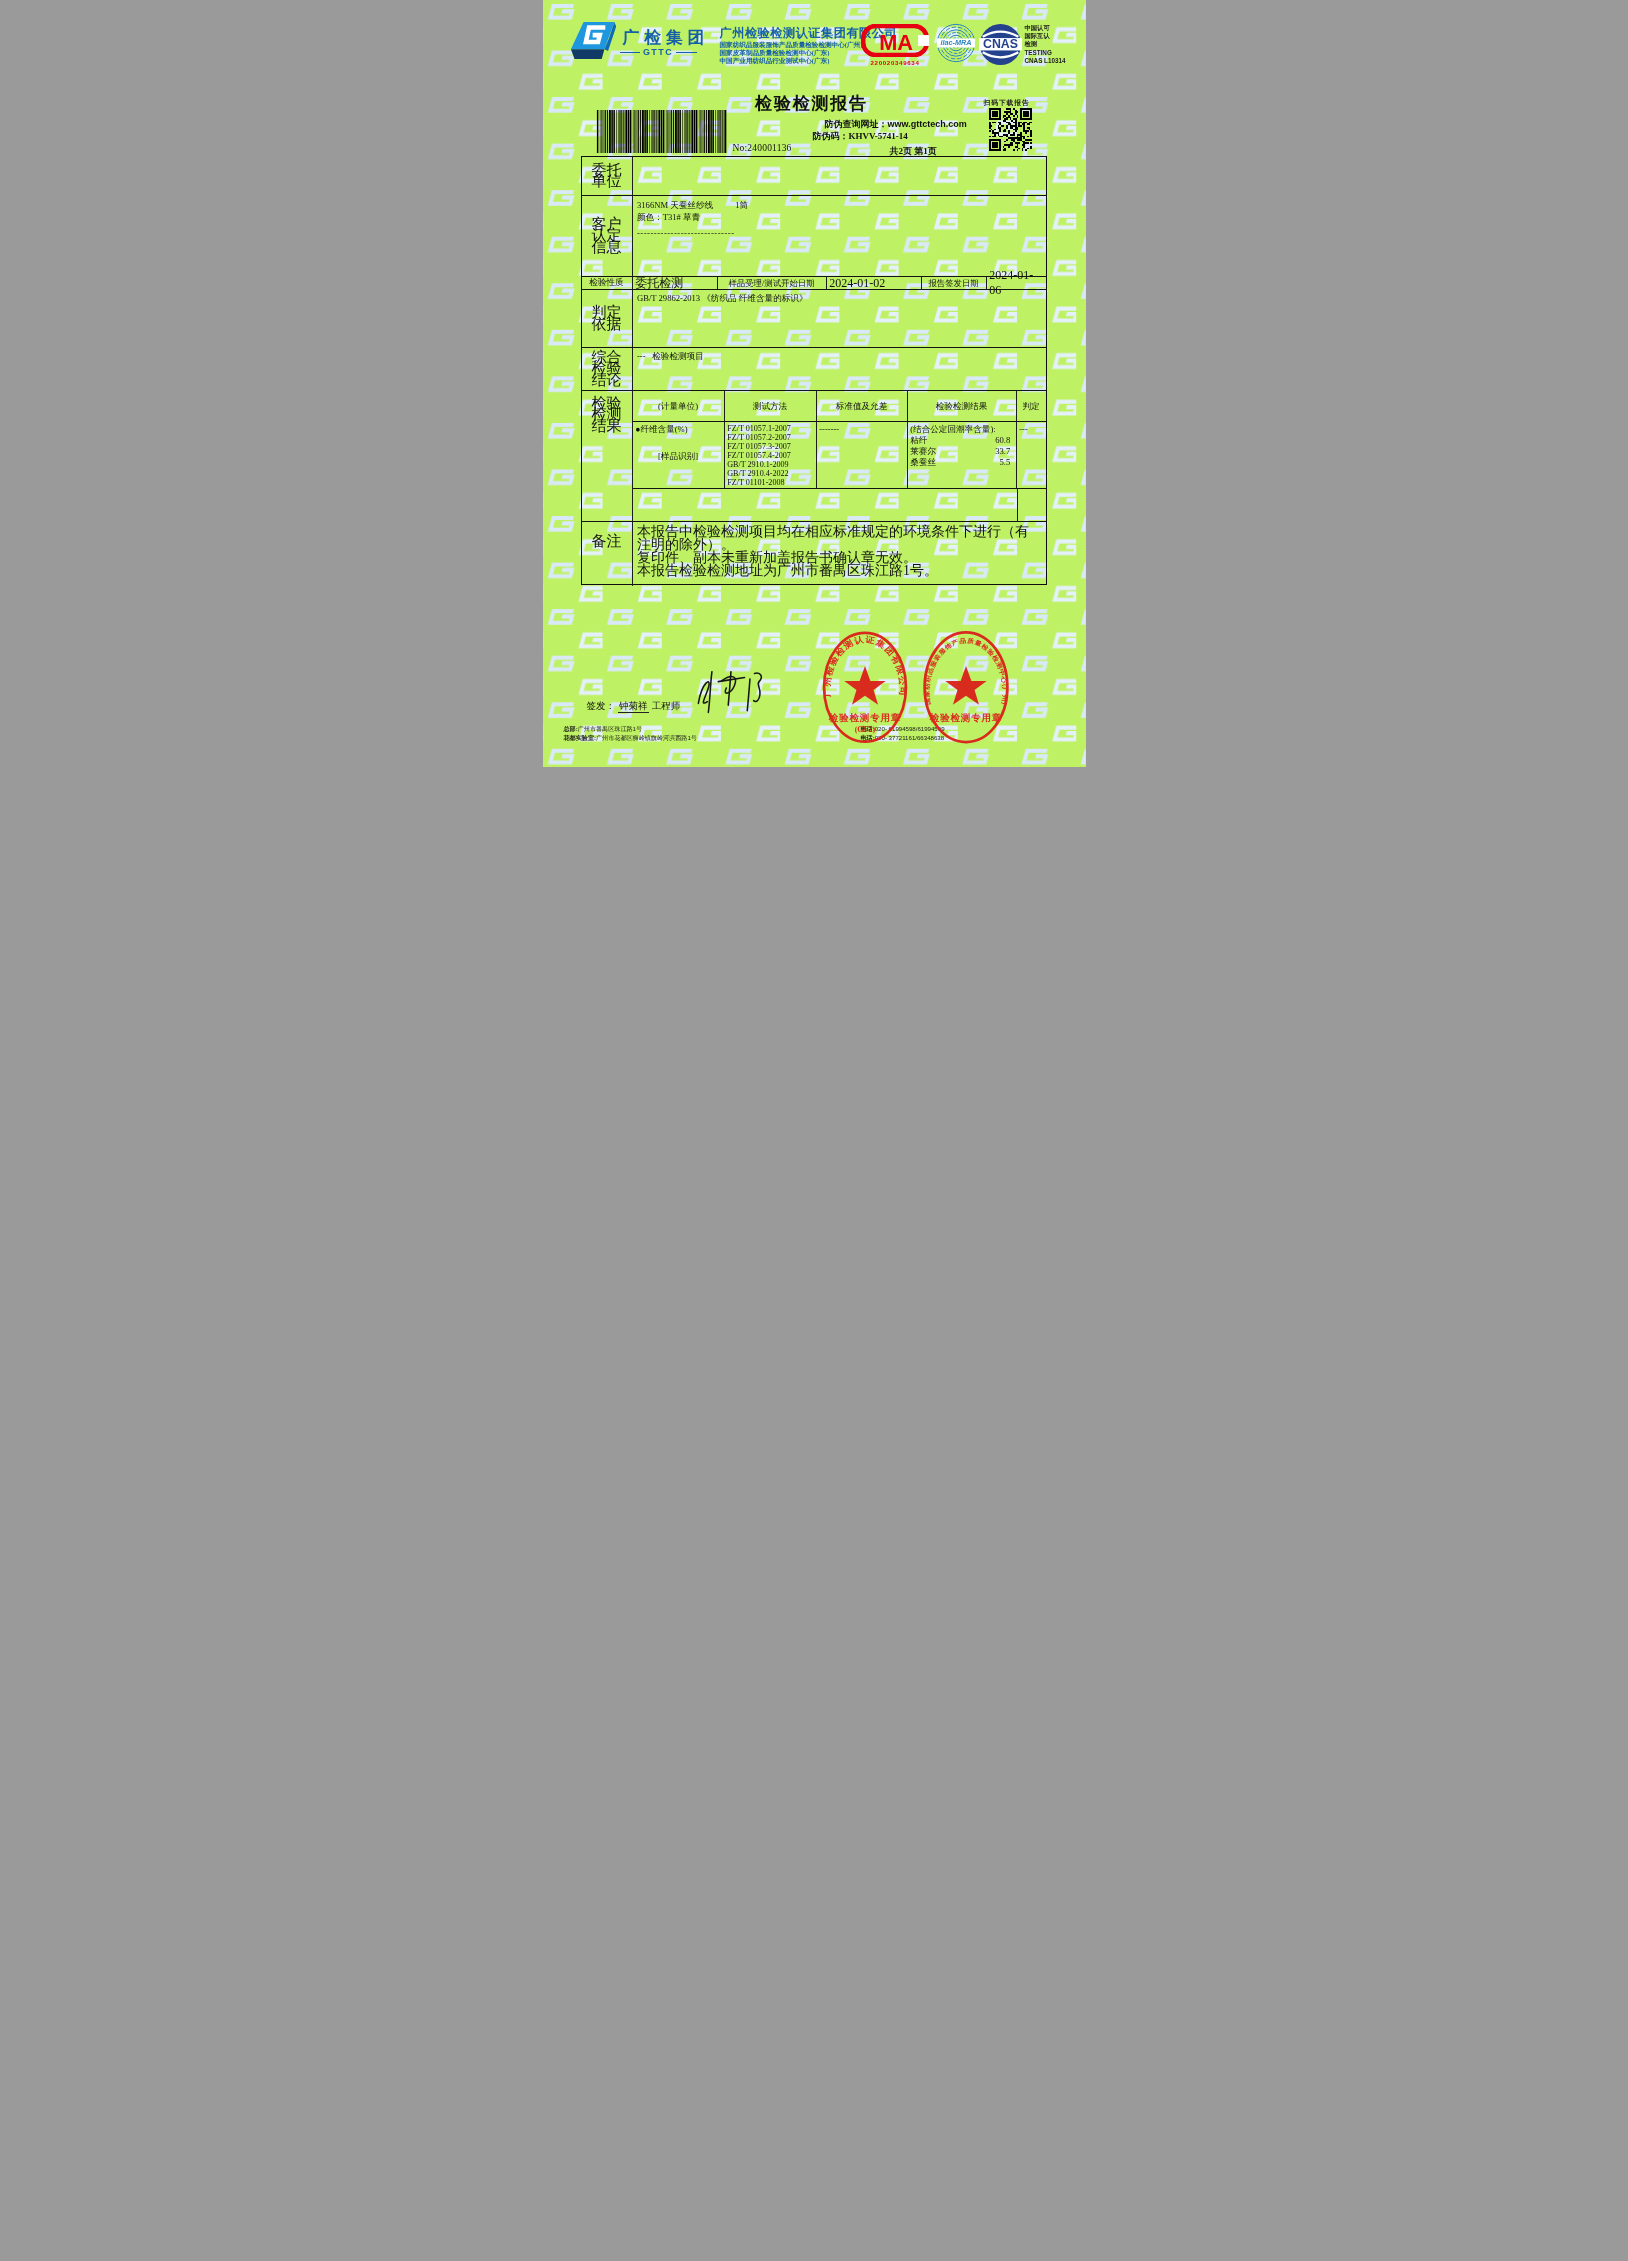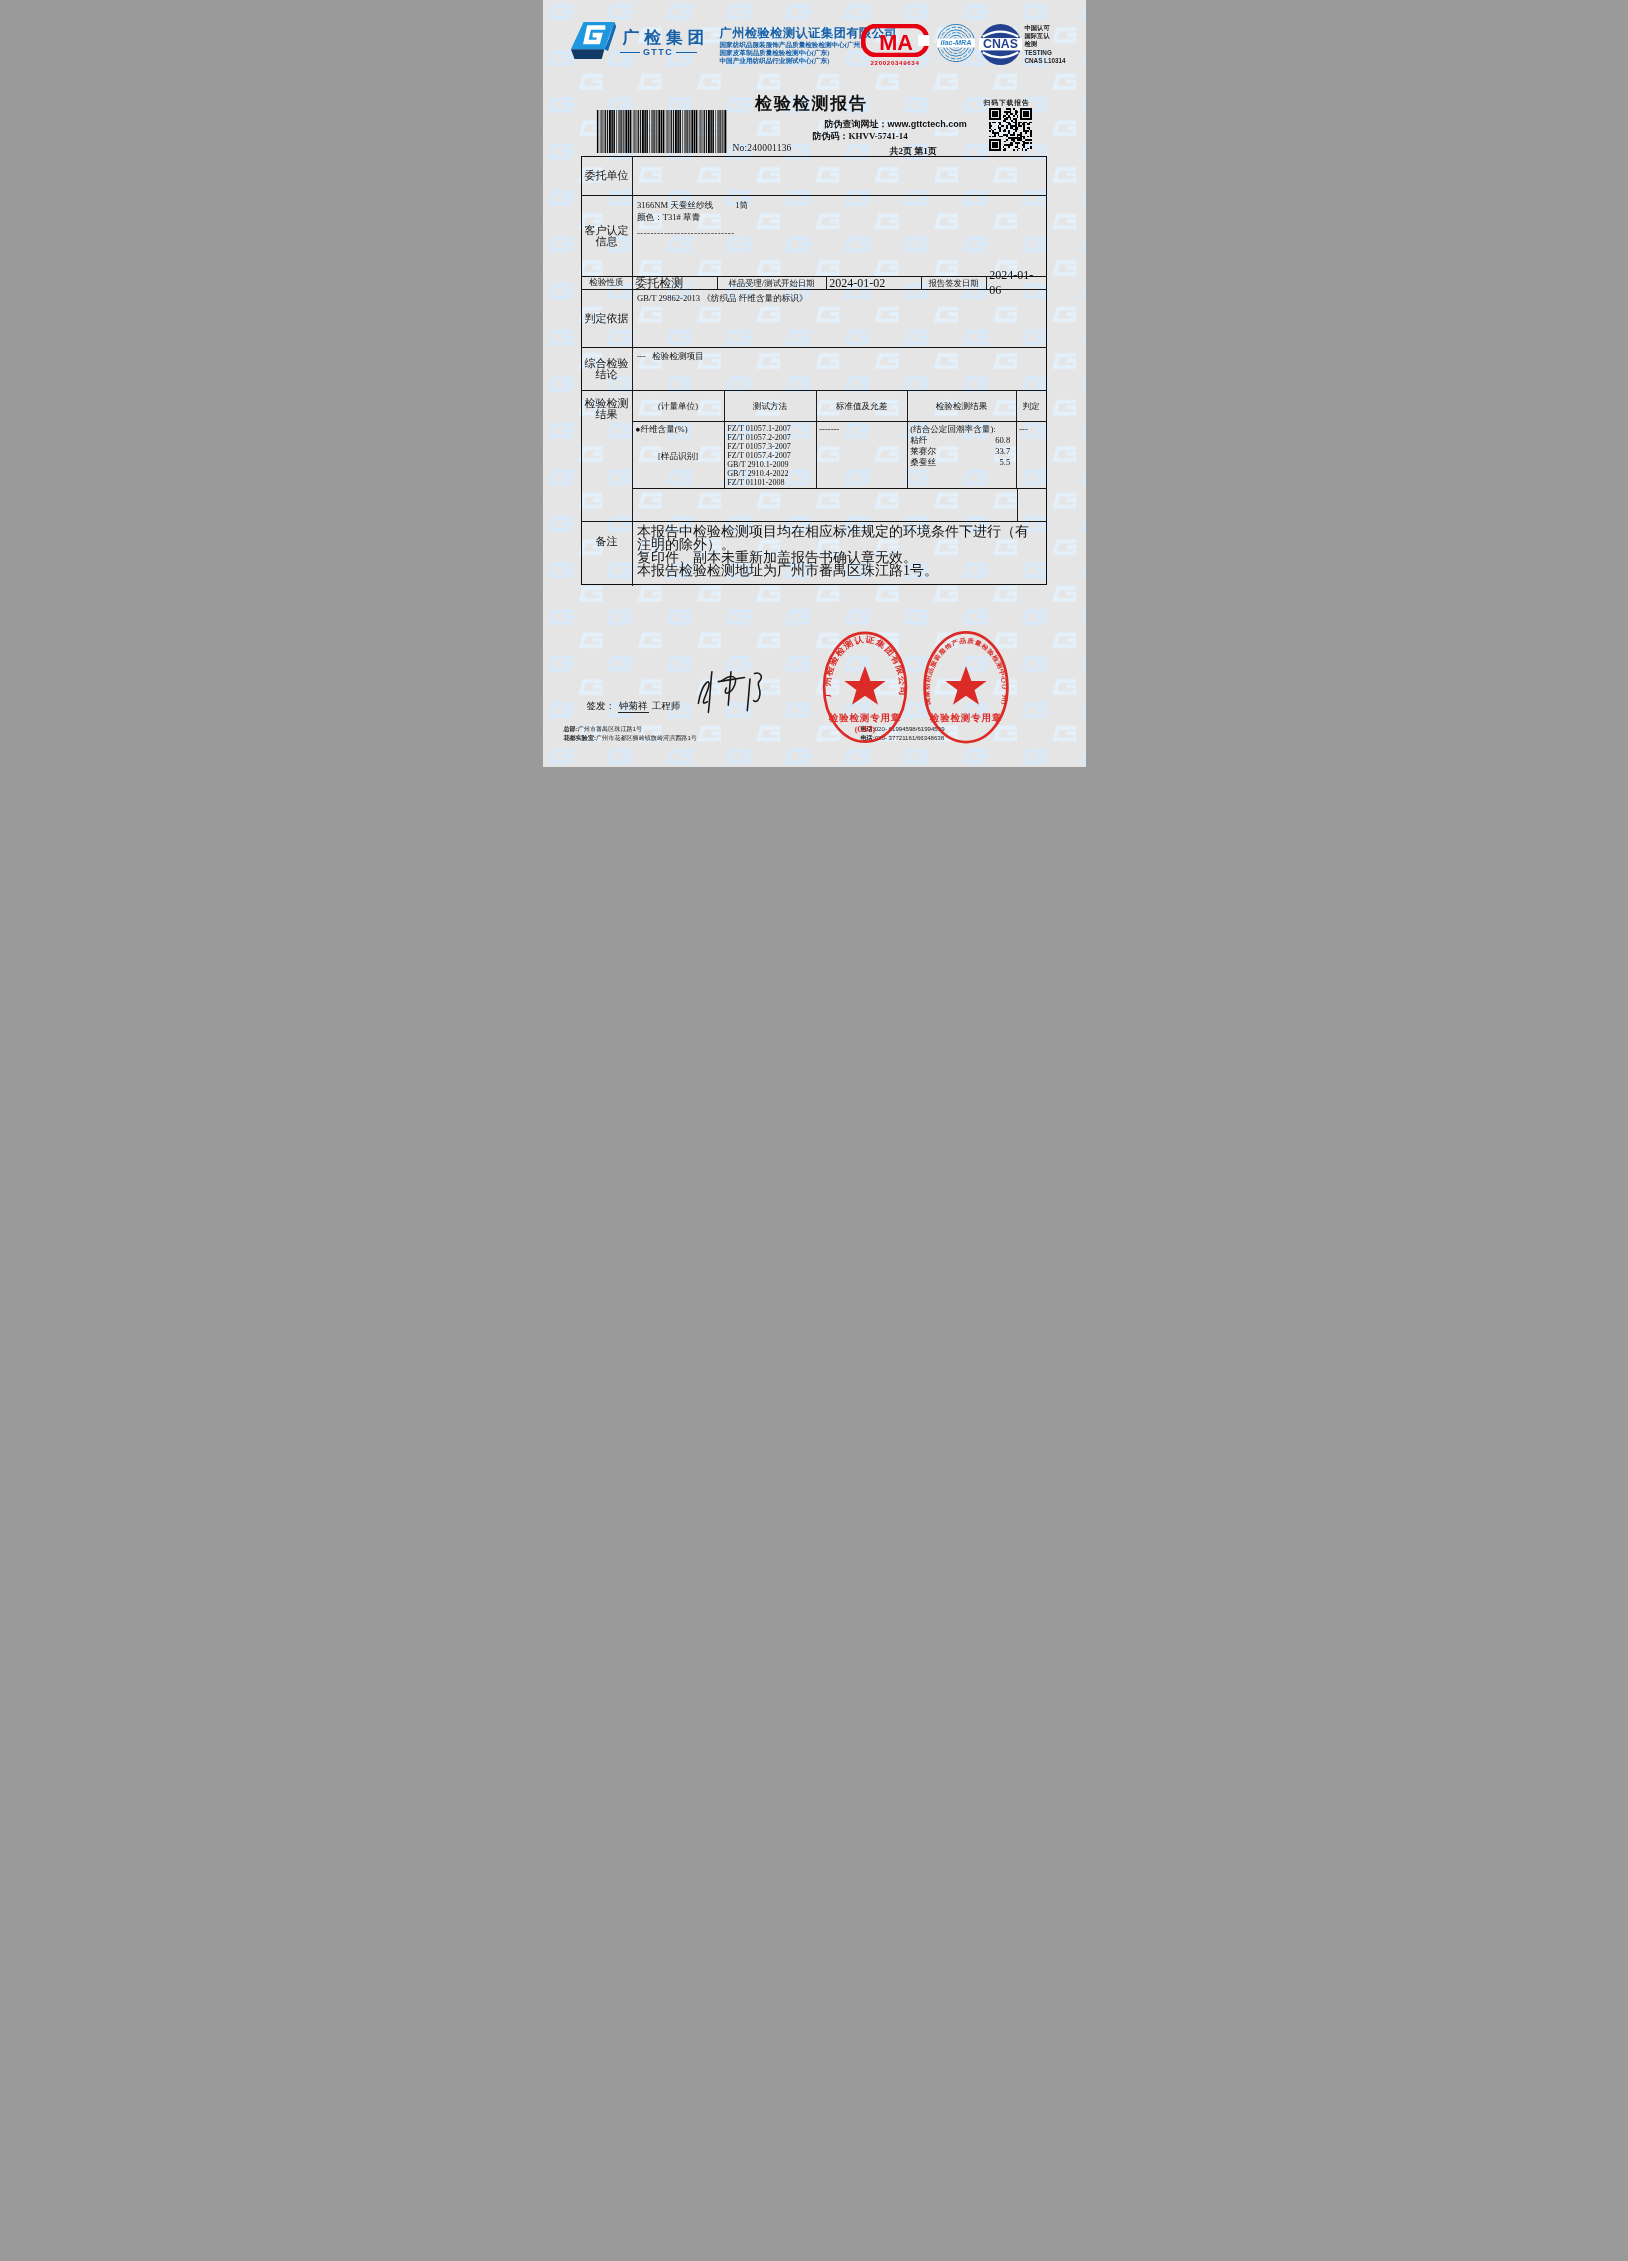--- a/index.html
+++ b/index.html
@@ -1,17 +1,17 @@
 <!DOCTYPE html>
 <html style="font-size:7.2px"><head>
 <meta charset="utf-8">
 <style>
   * { box-sizing: border-box; }
   body { margin:0; background:#9a9a9a; font-family:"Liberation Serif","DejaVu Serif",serif; }
-  .page { position:relative; width:543px; height:767px; margin:0 auto; background:#e5e5e5; overflow:hidden; color:#111; }
+  .page { position:relative; width:543px; height:767px; margin:0 auto; background:#bef264; overflow:hidden; color:#111; }
   .wm { position:absolute; left:0; top:0; z-index:0; }
   .abs { position:absolute; z-index:1; }
   .sans { font-family:"Liberation Sans","DejaVu Sans",sans-serif; }
   .blue { color:#1660a8; }
   .red  { color:#e60012; }
 
   
   .logo-cn { left:80px; top:26px; font-size:16.7px; font-weight:bold; letter-spacing:5px; }
   .logo-gttc { left:77px; top:47px; width:77px; display:flex; align-items:center; gap:3.2px; font-size:9px; font-weight:bold; letter-spacing:1.4px; }
   .gdash { flex:1; border-top:1.4px solid #1660a8; height:0; }
@@ -30,21 +30,21 @@
   .af2 { left:270px; top:130px; font-size:9px; font-weight:bold; }
   .pginfo { left:347px; top:145px; font-size:9px; font-weight:bold; }
   .qrcap { left:441px; top:98px; font-size:6.8px; font-weight:bold; letter-spacing:0.9px; color:#222; }
   .barcode { left:53px; top:110px; }
   .qr { left:446px; top:108px; }
 
   
   .table { position:absolute; z-index:1; left:38px; top:156px; width:466px; height:429px; border:1.4px solid #0e0e0e; }
   .trow { display:flex; border-bottom:1.4px solid #141414; }
   .trow:last-child { border-bottom:none; }
-  .lbl { flex:0 0 51px; width:51px; border-right:0.9px solid #1d1d1d; display:flex; align-items:center; justify-content:center; text-align:center; font-size:11px; line-height:11.3px; padding:0 2.7px; }
+  .lbl { flex:0 0 51px; width:51px; border-right:0.9px solid #1d1d1d; display:flex; align-items:center; justify-content:center; text-align:center; font-size:15px; line-height:11.3px; padding:0 2.7px; }
   .cnt { flex:1; padding:2.7px 4.5px; font-size:8.6px; }
   .r1 { height:39px; } .r2 { height:81px; } .r3 { height:13px; }
   .r4 { height:58px; } .r5 { height:43px; } .rr { height:131px; } .r9 { height:64px; }
   .r3 .vcell { display:flex; align-items:center; font-size:12px; border-right:0.9px solid #1d1d1d; padding:0 2.7px; }
   .r3 .vcell.cen { justify-content:center; padding:0 0.9px; }
   .r3 .vcell:last-child { border-right:none; }
   .line { line-height:12.2px; }
   .samp1 { line-height:12.2px; white-space:pre; }
   .qty { margin-left:22px; }
   .dashline { margin-top:5.4px; letter-spacing:0.5px; }

